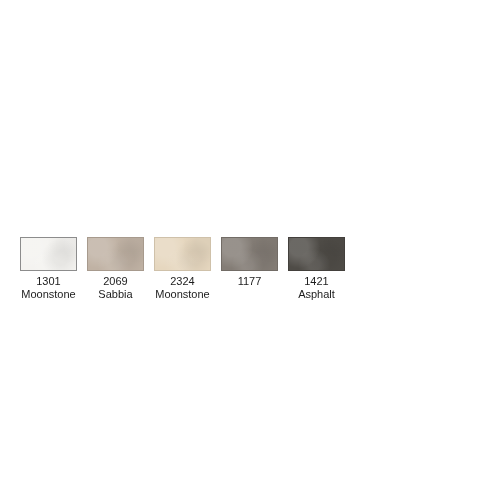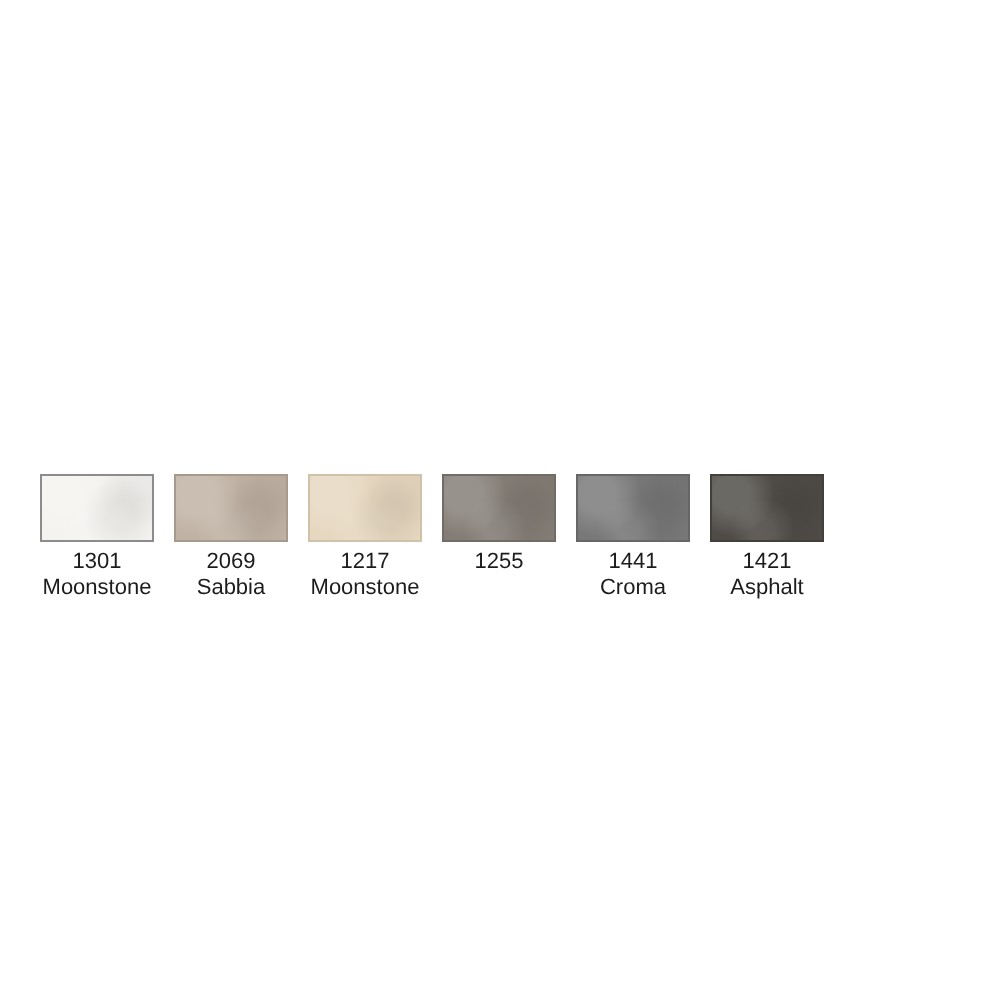--- a/index.html
+++ b/index.html
@@ -100,35 +100,28 @@
       <div class="swatch-cell">
         <div class="swatch-chip" style="background: rgb(192, 178, 164); border-color: rgb(167, 154, 141);"></div>
         <div class="swatch-caption">
           <span class="swatch-code" style="color: rgb(28, 28, 28);">2069</span>
           <span class="swatch-name" style="color: rgb(28, 28, 28);">Sabbia</span>
         </div>
       </div>
       <div class="swatch-cell">
         <div class="swatch-chip" style="background: rgb(230, 215, 191); border-color: rgb(207, 193, 170);"></div>
         <div class="swatch-caption">
-          <span class="swatch-code" style="color: rgb(28, 28, 28);">1217</span>
+          <span class="swatch-code" style="color: rgb(28, 28, 28);">2324</span>
           <span class="swatch-name" style="color: rgb(28, 28, 28);">Moonstone</span>
         </div>
       </div>
       <div class="swatch-cell">
         <div class="swatch-chip" style="background: rgb(132, 125, 118); border-color: rgb(114, 108, 102);"></div>
         <div class="swatch-caption">
-          <span class="swatch-code" style="color: rgb(28, 28, 28);">1255</span>
-        </div>
-      </div>
-      <div class="swatch-cell">
-        <div class="swatch-chip" style="background: rgb(120, 120, 120); border-color: rgb(103, 103, 103);"></div>
-        <div class="swatch-caption">
-          <span class="swatch-code" style="color: rgb(28, 28, 28);">1441</span>
-          <span class="swatch-name" style="color: rgb(28, 28, 28);">Croma</span>
+          <span class="swatch-code" style="color: rgb(28, 28, 28);">1177</span>
         </div>
       </div>
       <div class="swatch-cell">
         <div class="swatch-chip" style="background: rgb(79, 76, 71); border-color: rgb(67, 64, 60);"></div>
         <div class="swatch-caption">
           <span class="swatch-code" style="color: rgb(28, 28, 28);">1421</span>
           <span class="swatch-name" style="color: rgb(28, 28, 28);">Asphalt</span>
         </div>
       </div>
     </div>

